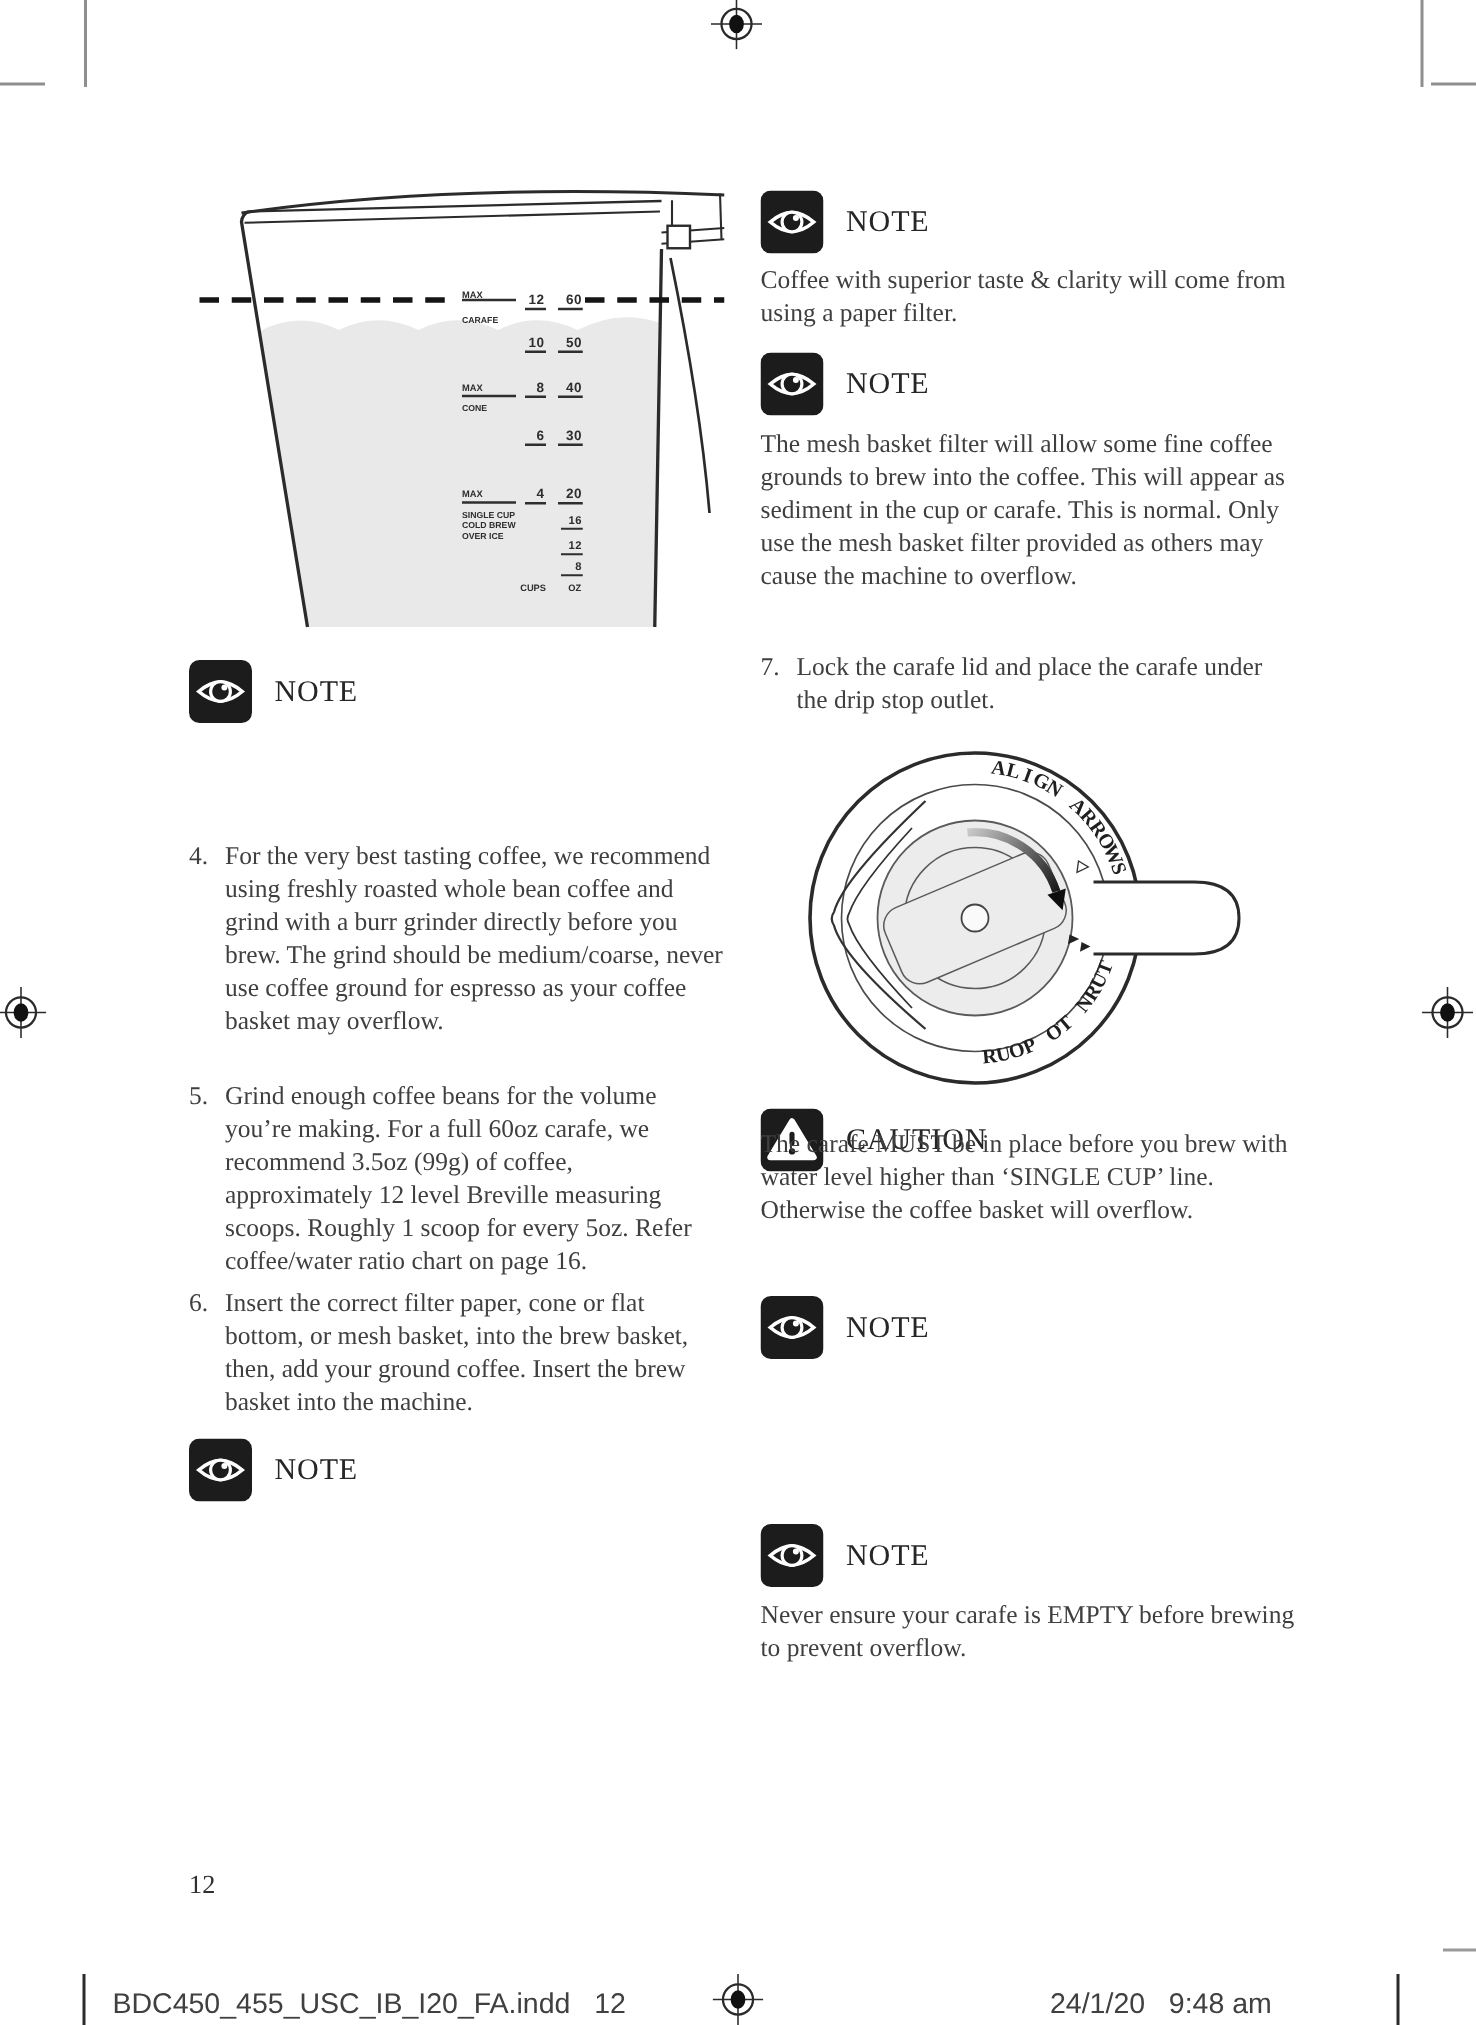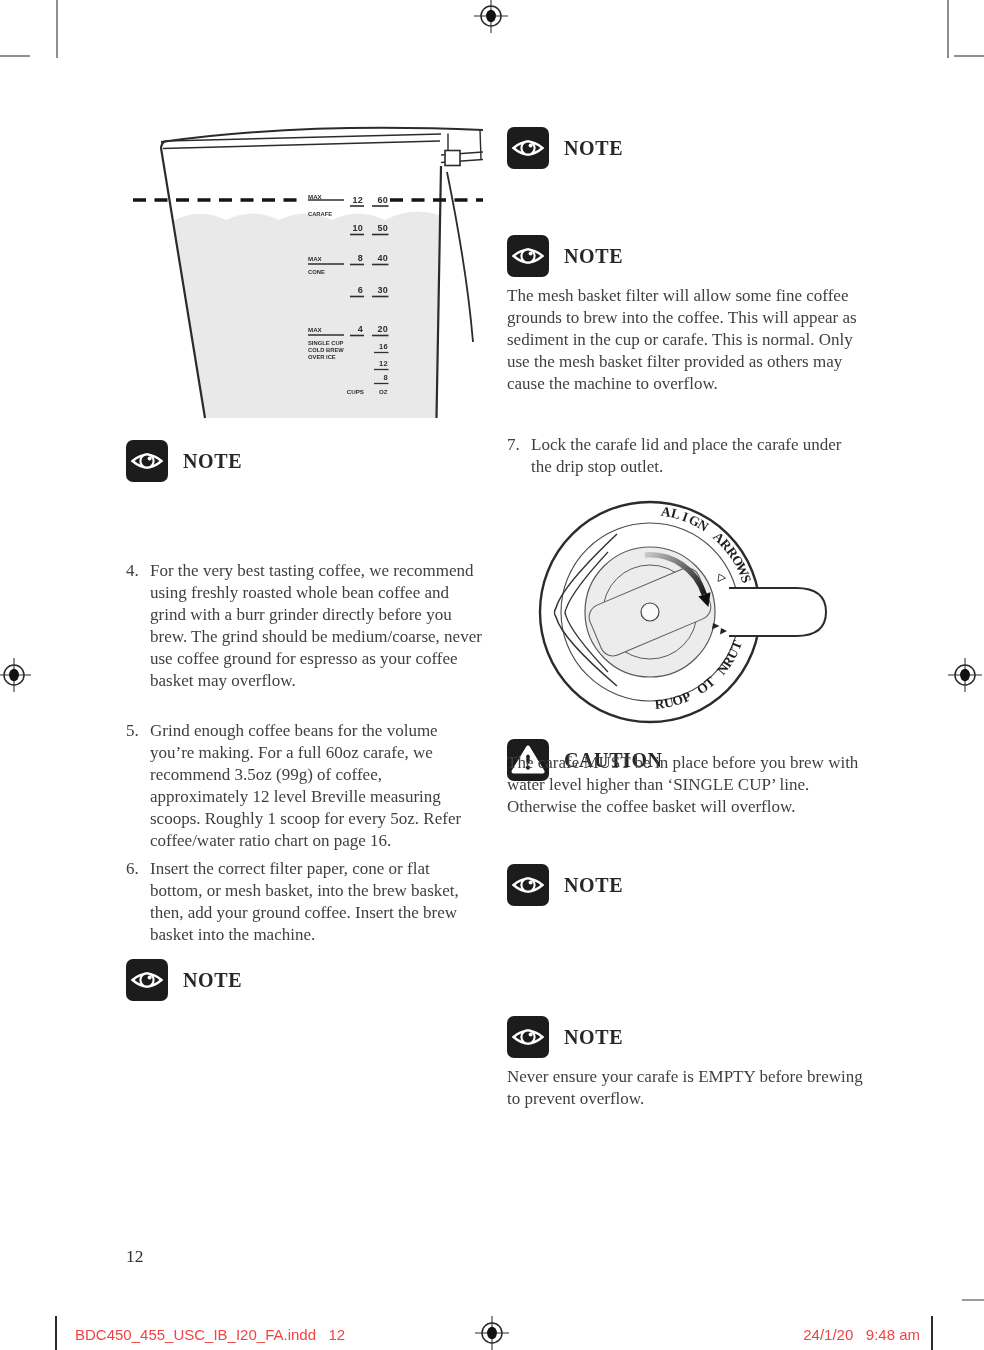--- a/index.html
+++ b/index.html
@@ -1,27 +1,27 @@
 <!DOCTYPE html>
 <html><head>
 <meta charset="utf-8">
 <style>
   html,body{margin:0;padding:0;background:#fff;}
   .page{position:relative;width:984px;height:1350px;background:#fff;overflow:hidden;
         font-family:"Liberation Serif",serif;color:#3f3f3f;}
   .para{position:absolute;width:358px;font-size:17px;line-height:22px;}
   .head{position:absolute;display:flex;align-items:center;gap:15px;}
-  .head .title{font-size:20px;font-weight:bold;color:#262626;letter-spacing:.6px;}
+  .head .title{font-size:20px;font-weight:normal;color:#262626;letter-spacing:.6px;}
   .icon-box{width:42px;height:42px;flex:0 0 42px;}
   .step{position:absolute;width:358px;display:flex;font-size:17px;line-height:22px;}
   .step .num{width:24px;flex:0 0 24px;}
   .step .txt{flex:1;}
   .pagenum{position:absolute;left:126px;top:1246px;font-size:17.5px;color:#2f2f2f;}
-  .footer-text{position:absolute;font-family:"Liberation Sans",sans-serif;font-size:15px;
-               color:#ef4444;white-space:pre;top:1326px;}
+  .footer-text{position:absolute;font-family:"Liberation Sans",sans-serif;font-size:19px;
+               color:#404040;white-space:pre;top:1326px;}
   .trim{position:absolute;background:#8f8f8f;}
   .bar{position:absolute;background:#2b2b2b;}
   svg{display:block;}
 </style>
 </head>
 <body>
 
 <div class="page">
 
   <svg width="0" height="0" style="position:absolute" aria-hidden="true">
@@ -155,20 +155,21 @@
       </svg>
     <span class="title">NOTE</span>
   </div>
 
   <div class="head" style="left:507px;top:127px">
     <svg class="icon-box" width="42" height="42">
         <use href="#sym-eye"></use>
       </svg>
     <span class="title">NOTE</span>
   </div>
+  <div class="para" style="left:507px;top:176px">Coffee with superior taste &amp; clarity will come from using a paper filter.</div>
 
   <div class="head" style="left:507px;top:235px">
     <svg class="icon-box" width="42" height="42">
         <use href="#sym-eye"></use>
       </svg>
     <span class="title">NOTE</span>
   </div>
   <div class="para" style="left:507px;top:285px">The mesh basket filter will allow some fine coffee grounds to brew into the coffee. This will appear as sediment in the cup or carafe. This is normal. Only use the mesh basket filter provided as others may cause the machine to overflow.</div>
 
   <div class="step" style="left:507px;top:434px">
@@ -254,15 +255,15 @@
         <use href="#sym-eye"></use>
       </svg>
     <span class="title">NOTE</span>
   </div>
   <div class="para" style="left:507px;top:1066px">Never ensure your carafe is EMPTY before brewing to prevent overflow.</div>
 
   <div class="pagenum">12</div>
   <div class="bar" style="left:55px;top:1316px;width:1.7px;height:34px"></div>
   <div class="bar" style="left:931px;top:1316px;width:1.7px;height:34px"></div>
   <div class="footer-text" style="left:75px">BDC450_455_USC_IB_I20_FA.indd   12</div>
-  <div class="footer-text" style="left:700px;width:220px;text-align:right">24/1/20   9:48 am</div>
+  <div class="footer-text" style="left:700px;width:220px;text-align:left">24/1/20   9:48 am</div>
 
 </div>
 
 </body></html>

